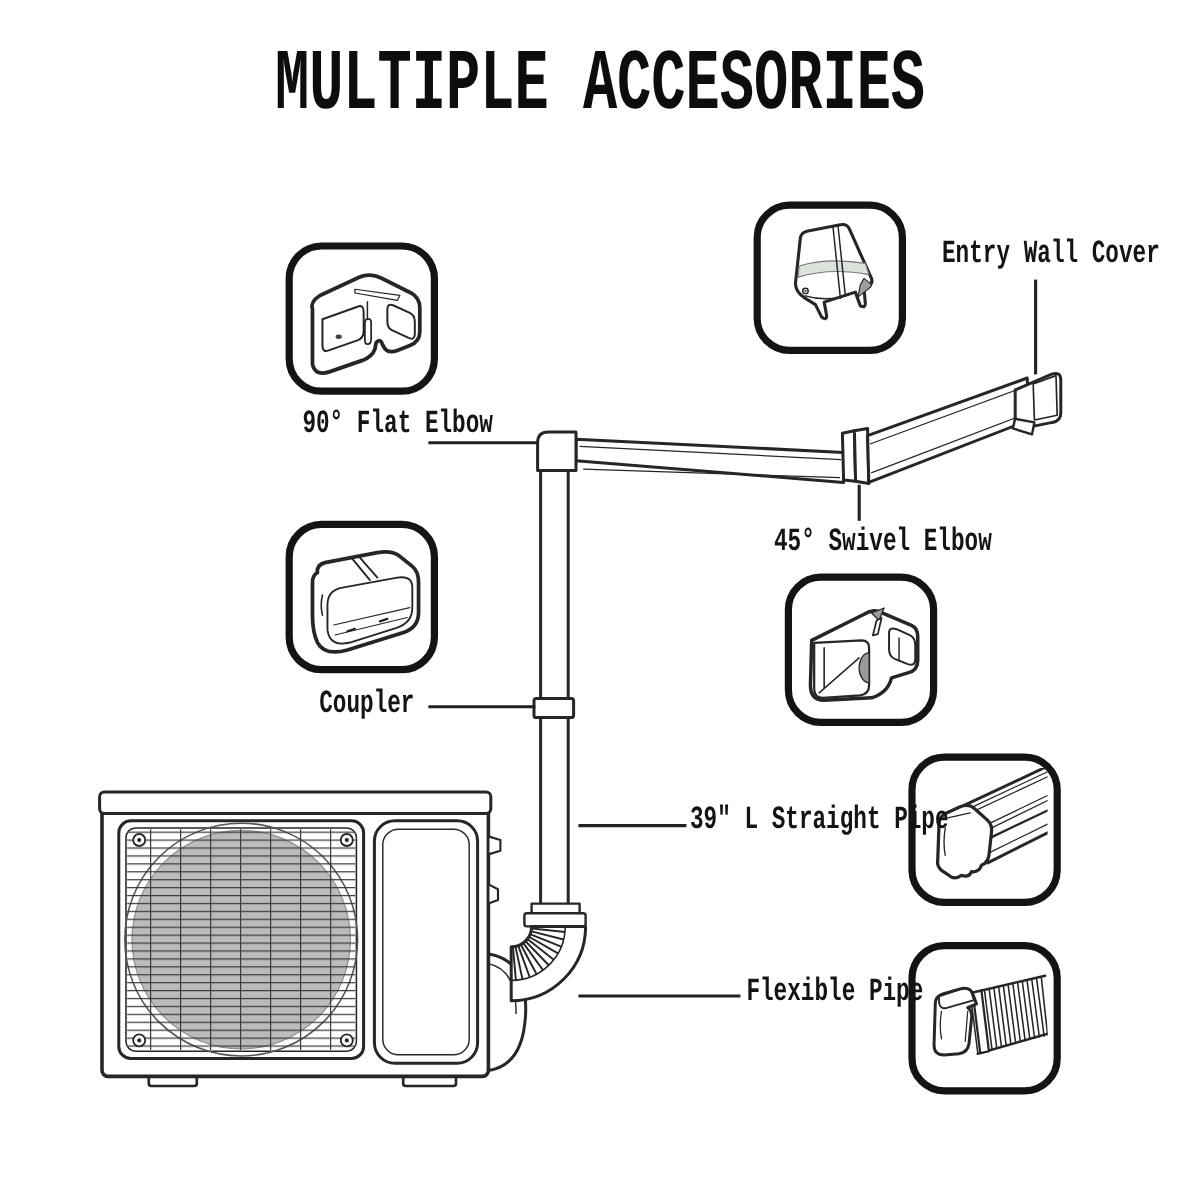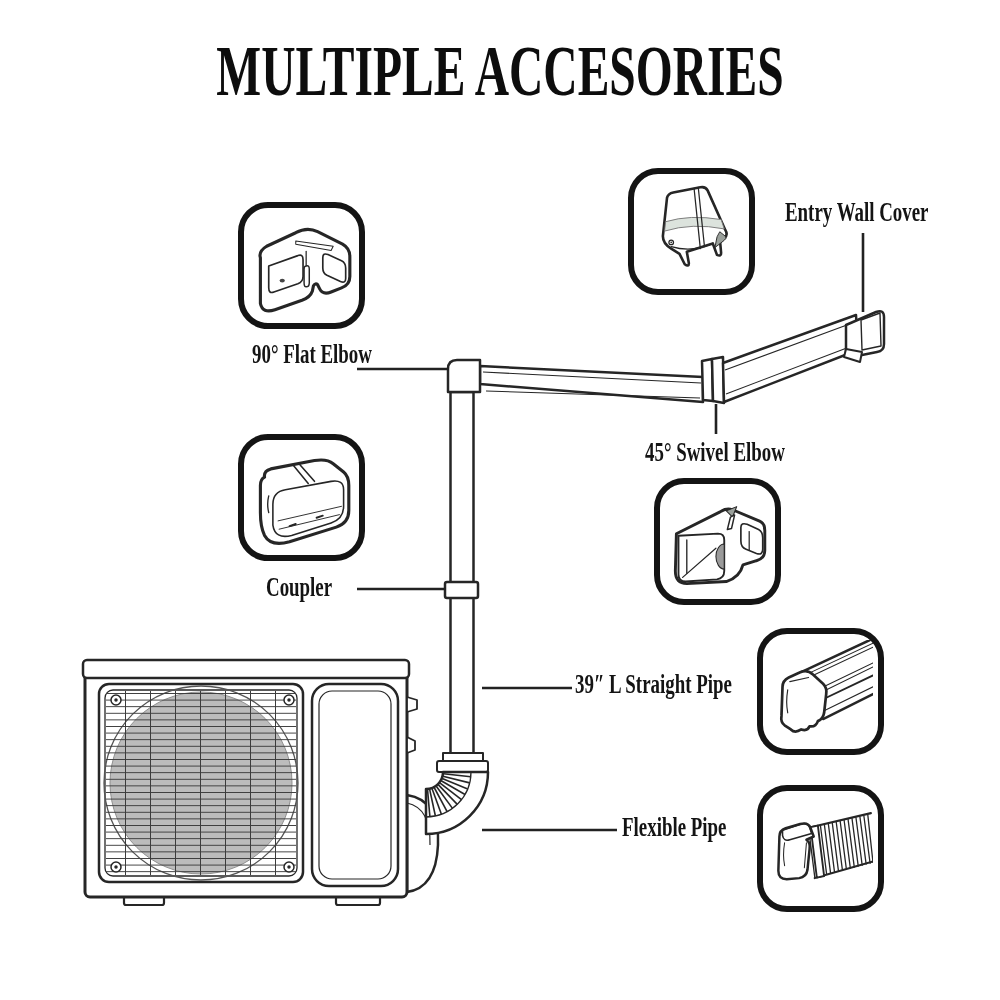--- a/index.html
+++ b/index.html
@@ -1,17 +1,17 @@
 <!DOCTYPE html>
 <html><head>
 <meta charset="utf-8">
 <style>
   html,body{margin:0;padding:0;background:#fff;}
   .page{position:relative;width:1000px;height:1000px;background:#ffffff;overflow:hidden;
-        font-family:Liberation Serif, serif;}
+        font-family:Liberation Mono, monospace;}
   .title{position:absolute;top:30px;left:0;width:1000px;text-align:center;
          font-size:72px;font-weight:bold;color:#0d0d0d;white-space:nowrap;
          transform:scaleX(0.66);transform-origin:center top;letter-spacing:0;}
   .artwork{position:absolute;left:0;top:0;width:1000px;height:1000px;}
   .callout-box{position:absolute;width:115px;height:115px;background:#fff;
                border:6px solid #141414;border-radius:30px;
                display:flex;align-items:center;justify-content:center;}
   .callout-box svg{width:104px;height:104px;}
   .part-label{position:absolute;font-size:27px;font-weight:bold;color:#141414;
               white-space:nowrap;transform:scaleX(0.70);transform-origin:left top;}

